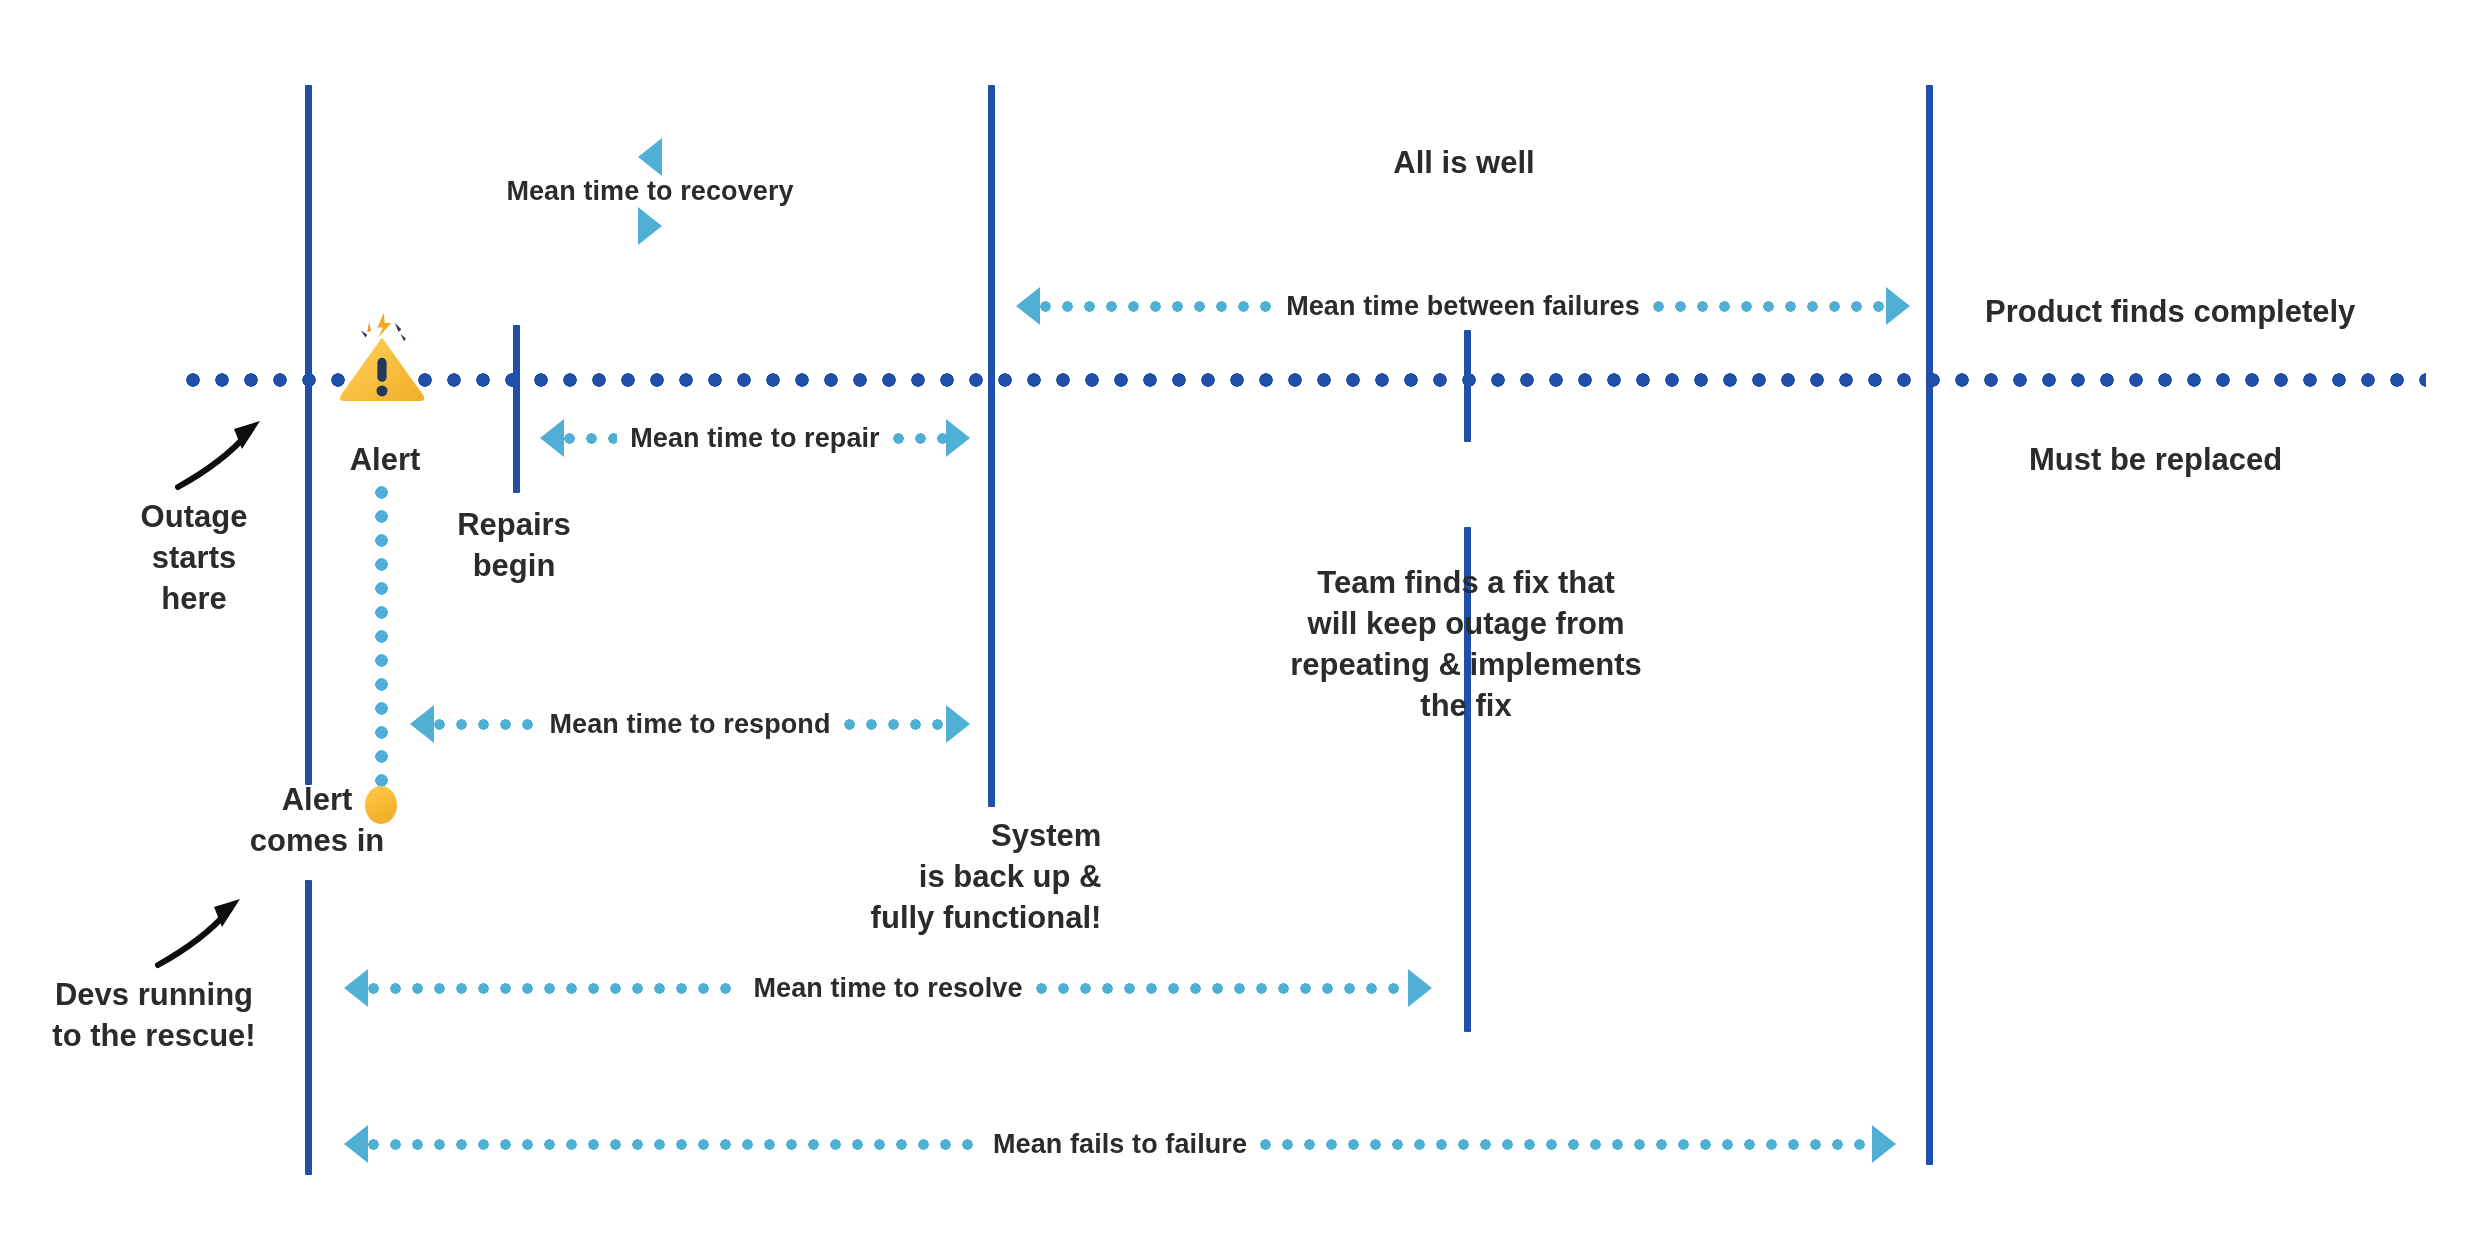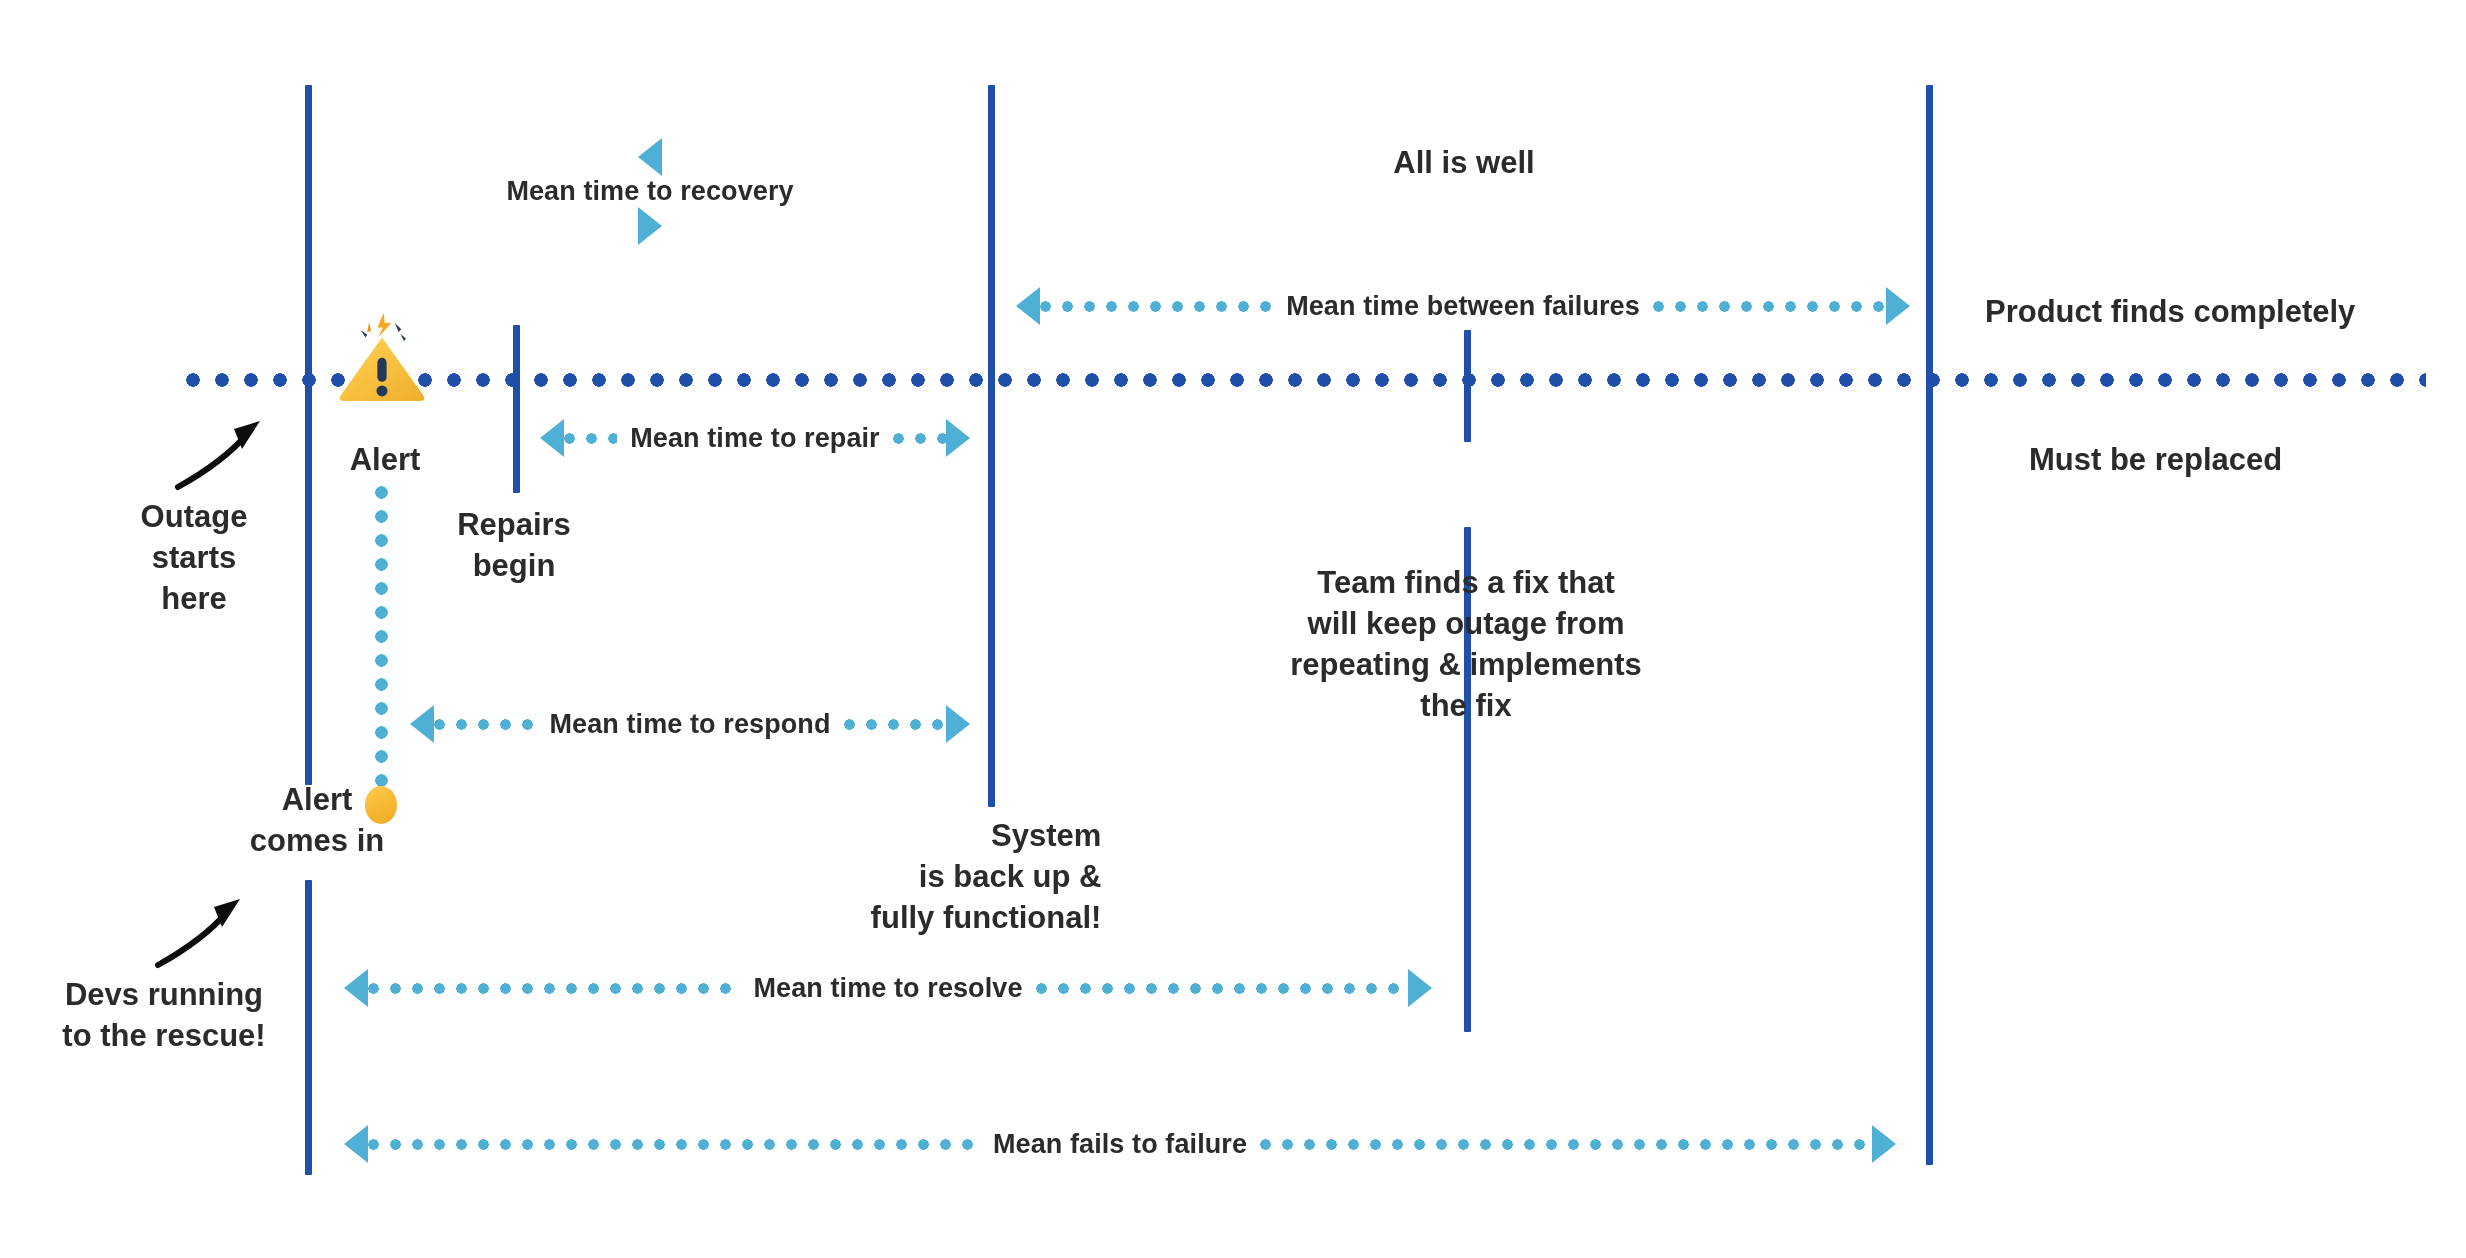--- a/index.html
+++ b/index.html
@@ -230,21 +230,21 @@
 comes in</div>
 
   <div class="note center" style="left:986px; top:816px;text-align:right;">System
 is back up &amp;
 fully functional!</div>
 
   <div class="note center" style="left:194px; top:497px;">Outage
 starts
 here</div>
 
-  <div class="note center" style="left:164px; top:975px;">Devs running
+  <div class="note center" style="left:154px; top:975px;">Devs running
 to the rescue!</div>
 
   <div class="curve-arrow" style="left:168px; top:415px;">
     <svg width="110" height="78" viewBox="0 0 110 78" xmlns="http://www.w3.org/2000/svg">
       <path d="M10 72 C 28 62, 58 44, 80 18" stroke="#0d0d0d" stroke-width="6" fill="none" stroke-linecap="round"></path>
       <path d="M92 6 L74 34 L66 14 Z" fill="#0d0d0d"></path>
     </svg>
   </div>
 
   <div class="curve-arrow" style="left:148px; top:893px;">

